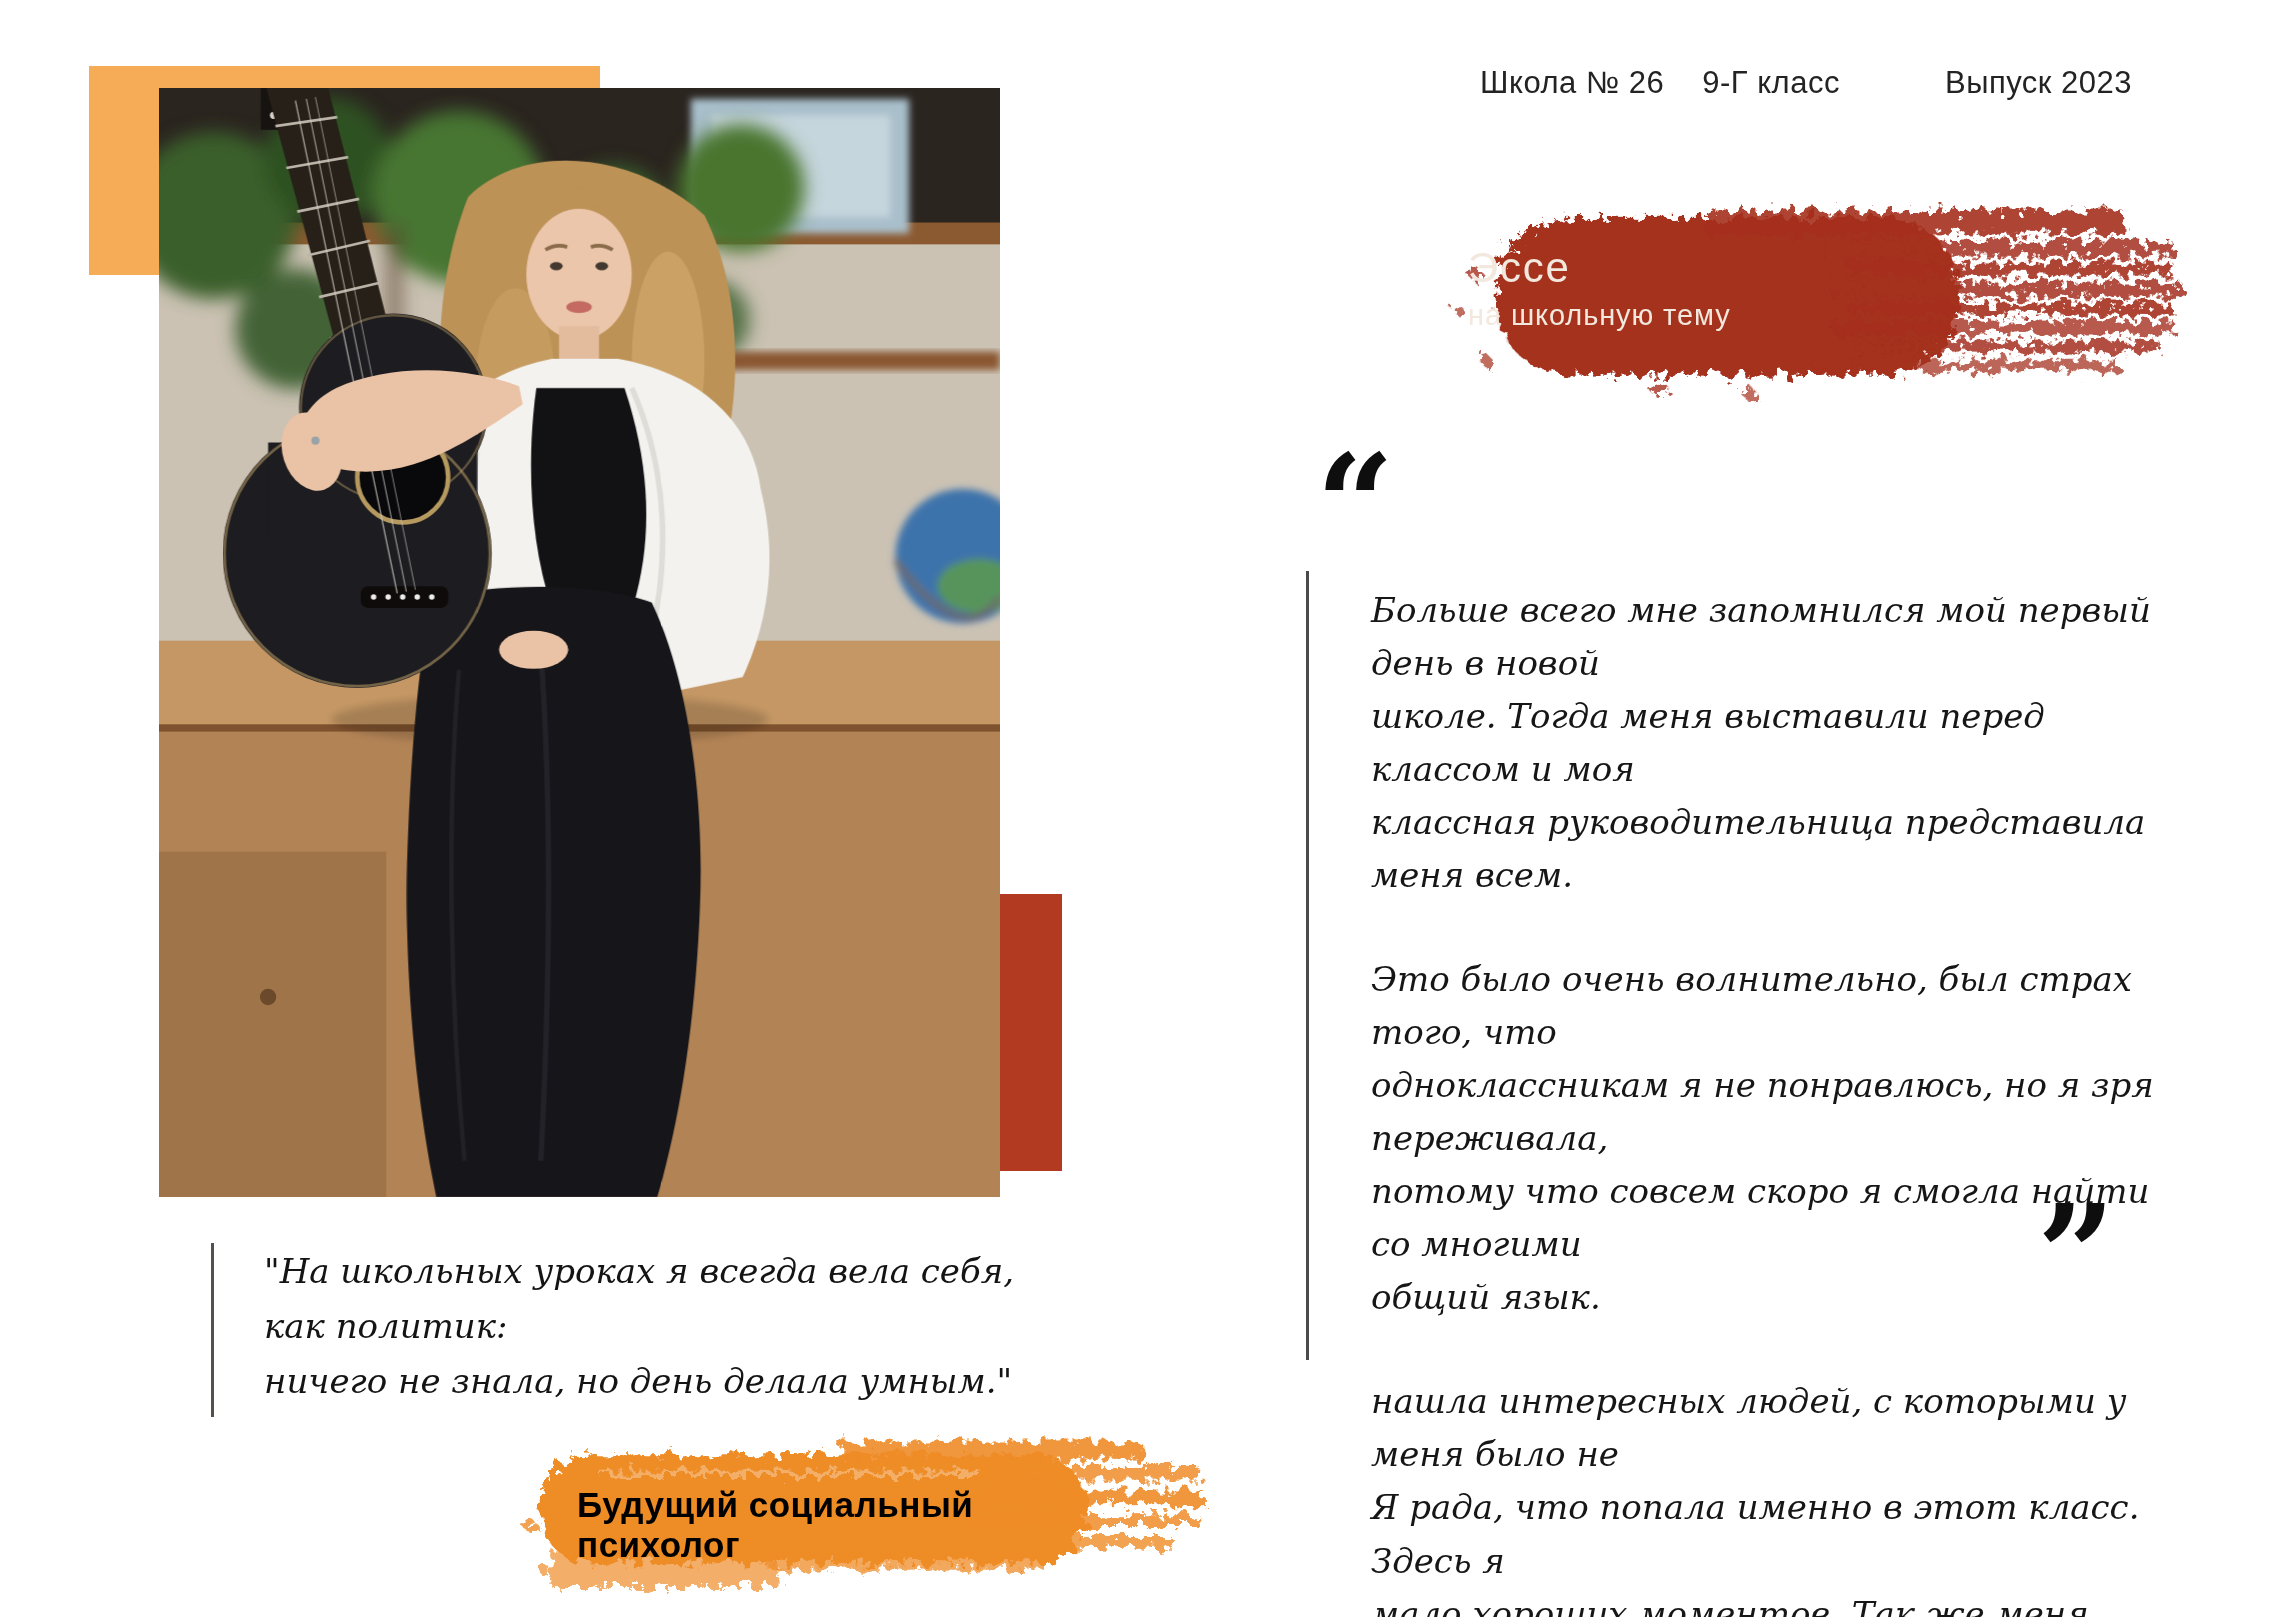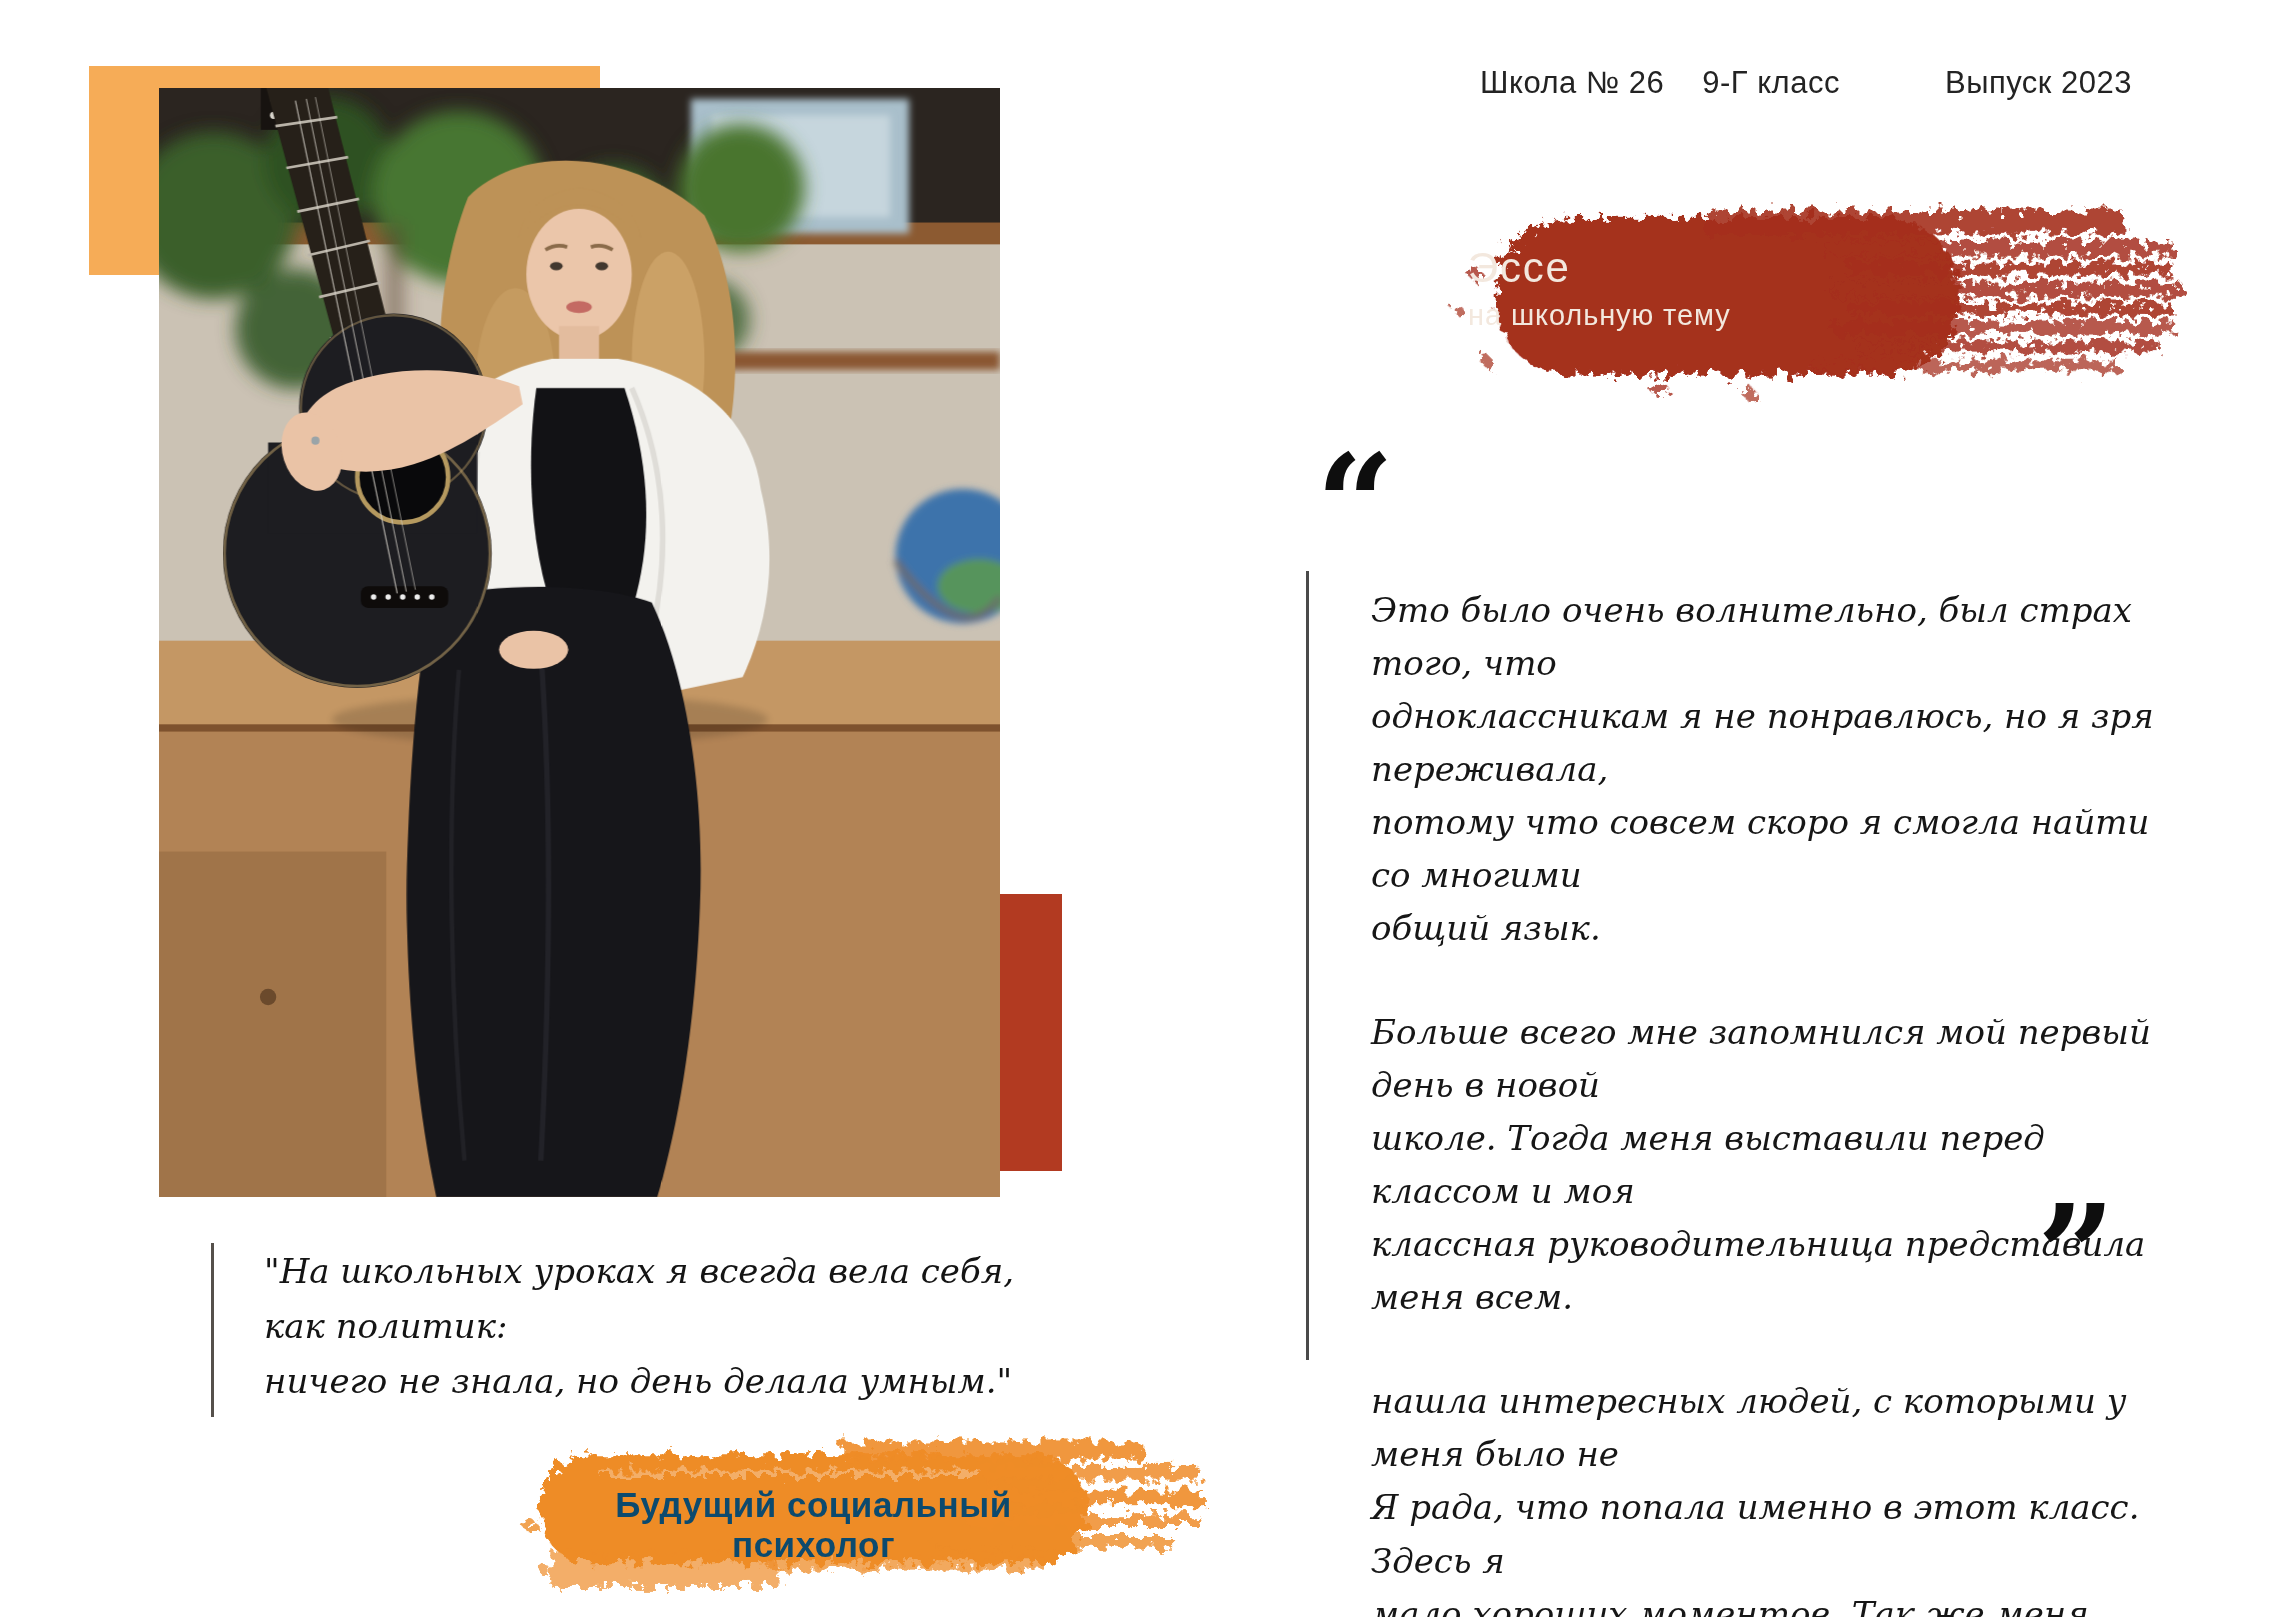--- a/index.html
+++ b/index.html
@@ -23,22 +23,22 @@
 
   
   .quote-rule{position:absolute;left:211px;top:1243px;width:2.7px;height:174px;background:#55504B;z-index:3;}
   .photo-quote{position:absolute;left:264px;top:1244px;width:782px;z-index:3;
                font-family:"DejaVu Serif",serif;font-style:italic;font-size:34px;line-height:1.62;color:#141414;}
   .photo-quote .line{display:block;}
 
   
   .future-badge{position:absolute;left:495px;top:1416px;width:718px;height:200px;z-index:3;}
   .future-badge svg{position:absolute;inset:0;width:100%;height:100%;}
-  .future-label{position:absolute;left:82px;top:69px;width:473px;text-align:center;
-                font-size:35px;font-weight:600;letter-spacing:0.5px;color:#0c4a6e;}
+  .future-label{position:absolute;left:82px;top:69px;width:473px;
+                font-size:35px;font-weight:600;letter-spacing:0.5px;color:#000000;}
 
   
   .essay-badge{position:absolute;left:1432px;top:165px;width:755px;height:255px;z-index:3;}
   .essay-badge svg{position:absolute;inset:0;width:100%;height:100%;}
   .essay-badge .badge-text{position:absolute;left:36px;top:80px;width:473px;color:#F3E8DE;}
   .essay-badge .badge-line1{display:block;font-size:42px;letter-spacing:1.8px;line-height:1.1;}
   .essay-badge .badge-line2{display:block;font-size:29px;letter-spacing:0.9px;margin-top:8px;}
 
   
   .open-quote{position:absolute;left:1316px;top:447px;z-index:3;
@@ -238,31 +238,31 @@
     <div class="badge-text">
       <span class="badge-line1">Эссе</span>
       <span class="badge-line2">на школьную тему</span>
     </div>
   </div>
 
   <div class="open-quote">“</div>
   <div class="essay-rule"></div>
   <div class="essay-text">
     <p>
+      <span class="line">Больше всего мне запомнился мой первый день в новой</span>
+      <span class="line">школе. Тогда меня выставили перед классом и моя</span>
+      <span class="line">классная руководительница представила меня всем.</span>
+    </p>
+    <p>
       <span class="line">Это было очень волнительно, был страх того, что</span>
       <span class="line">одноклассникам я не понравлюсь, но я зря переживала,</span>
       <span class="line">потому что совсем скоро я смогла найти со многими</span>
       <span class="line">общий язык.</span>
     </p>
     <p>
-      <span class="line">Больше всего мне запомнился мой первый день в новой</span>
-      <span class="line">школе. Тогда меня выставили перед классом и моя</span>
-      <span class="line">классная руководительница представила меня всем.</span>
-    </p>
-    <p>
       <span class="line">нашла интересных людей, с которыми у меня было не</span>
       <span class="line">Я рада, что попала именно в этот класс. Здесь я</span>
       <span class="line">мало хороших моментов. Так же меня здесь хорошо</span>
 
     </p>
   </div>
   <div class="close-quote">”</div>
 
 </div>
 

